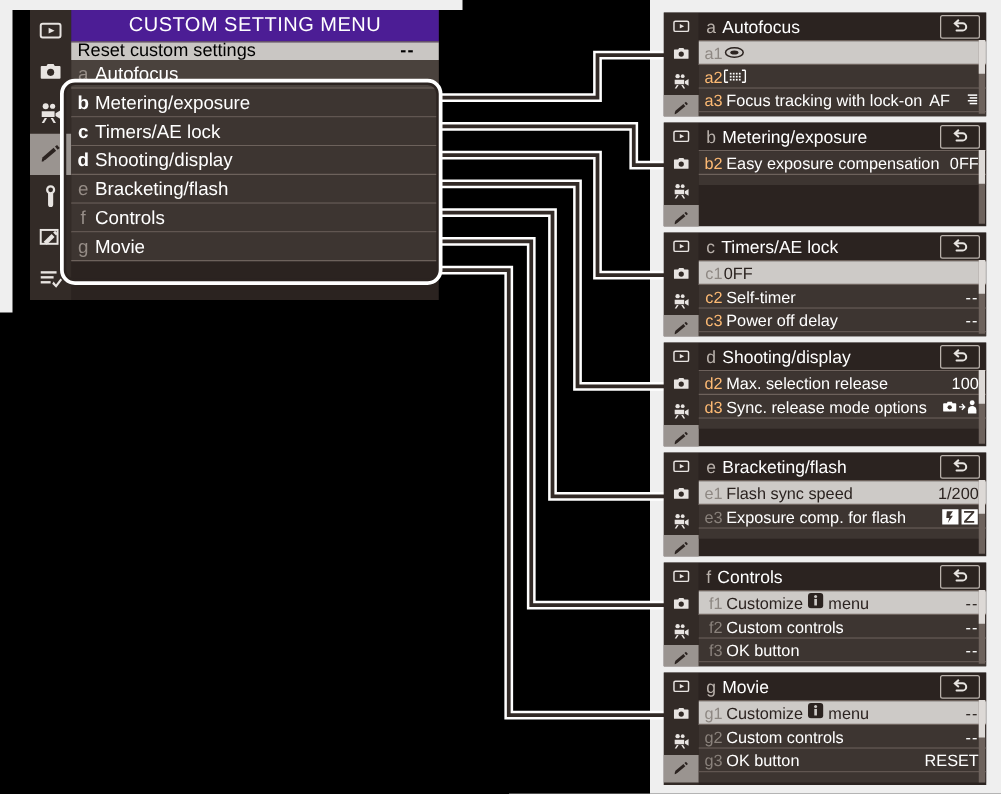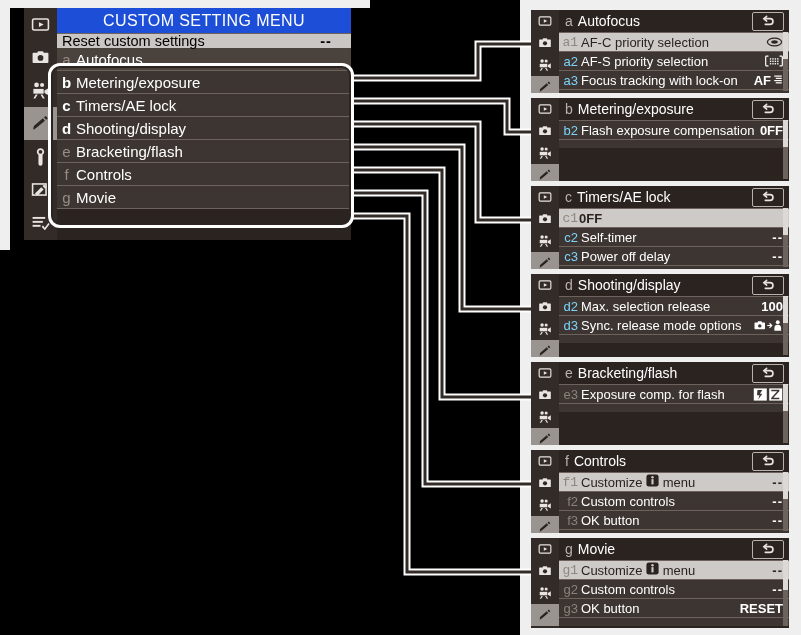--- a/index.html
+++ b/index.html
@@ -25,21 +25,21 @@
   .sb-ico{
     position:absolute;left:0;width:33px;height:33px;
     display:flex;align-items:center;justify-content:center;
   }
   .sb-ico.sel{background:#9a9490;}
   .sb-ico svg{display:block;}
 
   #menubody{position:absolute;left:33px;top:0;width:294px;height:232px;}
   #menutitle{
     height:25px;line-height:25px;color:#fff;text-align:center;
-    font-size:16px;letter-spacing:.4px;background:#1d4ed8;
+    font-size:16px;letter-spacing:.4px;background:#4c1d95;
     border-bottom:1px solid #6d625c;
   }
   #resetrow{
     height:14px;display:flex;align-items:center;background:#c9c6c3;color:#000000;
     font-size:14.5px;
   }
   #resetrow .rlabel{flex:1;padding-left:5px;}
   #resetrow .rval{width:50px;text-align:center;font-weight:bold;letter-spacing:1px;}
 
   .mrow{
@@ -91,26 +91,26 @@
     border:1px solid #b9b1ab;border-radius:2px;
     display:flex;align-items:center;justify-content:center;
     background:#2b2320;
   }
   .prow{
     height:19px;display:flex;align-items:center;
     background:#3d3531;border-bottom:1px solid #6d625c;
     color:#fff;font-size:13px;box-sizing:border-box;
   }
   .prow.first{background:#cdcac7;color:#2b2320;}
-  .prow .pn{width:19px;text-align:right;font-size:13px;padding-right:1px;color:#7dd3fc;}
-  .prow.first .pn{color:#8e8883;font-family:Liberation Mono, monospace;}
+  .prow .pn{width:19px;text-align:right;font-size:13px;padding-right:1px;color:#fdba74;}
+  .prow.first .pn{color:#8e8883;}
   .prow.dimn .pn{color:#8a827c;}
   .prow .pl{flex:1;padding-left:2px;}
-  .prow .pv{padding-right:6px;text-align:right;font-weight:bold;font-size:13px;
-            display:flex;align-items:center;justify-content:flex-end;gap:2px;}
+  .prow .pv{padding-right:6px;text-align:right;font-weight:normal;font-size:13px;
+            display:flex;align-items:center;justify-content:flex-end;gap:13px;}
   .prow .pv.dash{letter-spacing:1px;}
   .prow.cut{height:8px;border-bottom:none;overflow:hidden;}
   .pscroll{
     position:absolute;right:1px;top:22px;width:5px;
     background:#6d625c;
   }
   .pscroll i{display:block;background:#ddd9d6;width:5px;}
 
   .ibox{display:inline-flex;align-items:center;justify-content:center;}
 </style>
@@ -279,33 +279,31 @@
           <span class="hl-txt">Autofocus</span>
           <span class="backbtn">
             <svg width="15" height="13" viewBox="0 0 18 16" fill="none" stroke="#e8e4e1" stroke-width="2" stroke-linecap="round">
               <path d="M4 4.5h7a3.5 3.5 0 010 7H5"></path>
               <path d="M6.7 1.6L3.3 4.6 6.7 7.6"></path>
             </svg>
           </span>
         </div>
         <div class="prow first">
           <span class="pn">a1</span>
-          <span class="pl">AF-C priority selection</span>
           <span class="pv">
             <span class="ibox">
               <svg width="17" height="12" viewBox="0 0 24 16">
                 <ellipse cx="12" cy="8" rx="10" ry="5.4" fill="none" stroke="#2b2320" stroke-width="1.7"></ellipse>
                 <ellipse cx="12" cy="8" rx="4.6" ry="2.3" fill="#2b2320"></ellipse>
               </svg>
             </span>
           </span>
         </div>
         <div class="prow">
           <span class="pn">a2</span>
-          <span class="pl">AF-S priority selection</span>
           <span class="pv">
             <span class="ibox">
               <svg width="18" height="12" viewBox="0 0 26 16">
                 <path d="M1 1h4M1 1v14M1 15h4M25 1h-4M25 1v14M25 15h-4" stroke="#ffffff" stroke-width="1.7" fill="none"></path>
                 <g fill="#ffffff">
                   <rect x="7" y="4" width="2" height="2"></rect>
                   <rect x="10.5" y="4" width="2" height="2"></rect>
                   <rect x="14" y="4" width="2" height="2"></rect>
                   <rect x="17.5" y="4" width="2" height="2"></rect>
                   <rect x="7" y="7.5" width="2" height="2"></rect>
@@ -379,21 +377,21 @@
           <span class="hl-txt">Metering/exposure</span>
           <span class="backbtn">
             <svg width="15" height="13" viewBox="0 0 18 16" fill="none" stroke="#e8e4e1" stroke-width="2" stroke-linecap="round">
               <path d="M4 4.5h7a3.5 3.5 0 010 7H5"></path>
               <path d="M6.7 1.6L3.3 4.6 6.7 7.6"></path>
             </svg>
           </span>
         </div>
         <div class="prow">
           <span class="pn">b2</span>
-          <span class="pl">Flash exposure compensation</span>
+          <span class="pl">Easy exposure compensation</span>
           <span class="pv">
             <span>0FF</span>
           </span>
         </div>
         <div class="prow cut"></div>
       </div>
       <div class="pscroll" style="height: 59px;">
         <i style="height:27px"></i>
       </div>
     </div>
@@ -568,20 +566,27 @@
       </div>
       <div class="p-body">
         <div class="p-head">
           <span class="hl-ltr">e</span>
           <span class="hl-txt">Bracketing/flash</span>
           <span class="backbtn">
             <svg width="15" height="13" viewBox="0 0 18 16" fill="none" stroke="#e8e4e1" stroke-width="2" stroke-linecap="round">
               <path d="M4 4.5h7a3.5 3.5 0 010 7H5"></path>
               <path d="M6.7 1.6L3.3 4.6 6.7 7.6"></path>
             </svg>
+          </span>
+        </div>
+        <div class="prow first">
+          <span class="pn">e1</span>
+          <span class="pl">Flash sync speed</span>
+          <span class="pv">
+            <span>1/200</span>
           </span>
         </div>
         <div class="prow dimn">
           <span class="pn">e3</span>
           <span class="pl">Exposure comp. for flash</span>
           <span class="pv">
             <span class="ibox">
               <svg width="30" height="13" viewBox="0 0 36 16">
                 <rect x="0.5" y="0.5" width="16" height="15" fill="#ffffff"></rect>
                 <path d="M5 2.5h6L8 7h3l-5 7 1.5-5H4.5z" fill="#3d3531"></path>

